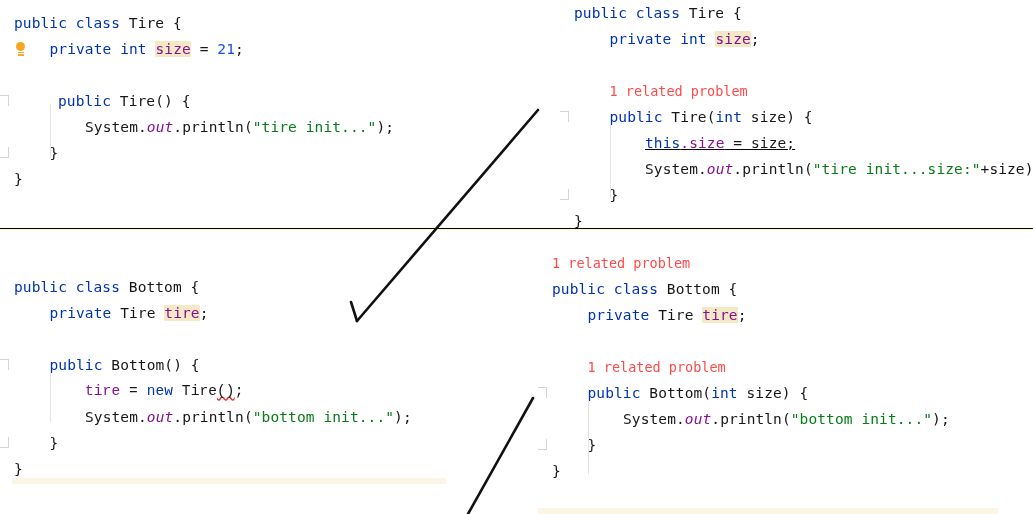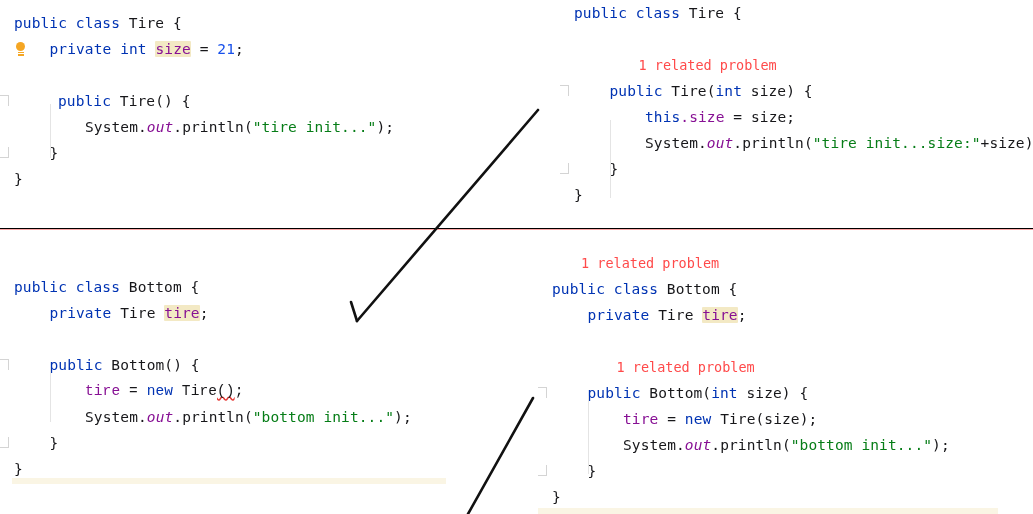--- a/index.html
+++ b/index.html
@@ -4,21 +4,21 @@
 <style>
   html, body {
     margin: 0;
     padding: 0;
     background: #ffffff;
   }
   #root {
     position: relative;
     width: 1033px;
     height: 514px;
-    background: #fca5a5;
+    background: #fef9c3;
     overflow: hidden;
     font-family: "DejaVu Sans Mono", "Liberation Mono", monospace;
   }
 
   
   .panel {
     position: absolute;
     background: #ffffff;
     overflow: hidden;
   }
@@ -134,21 +134,20 @@
   .bulb .base2 { top: 12.4px; }
 
   
   .problem {
     position: relative;
     height: 26px;
     line-height: 26px;
     font-size: 13.5px;
     color: #FF4A4A;
     white-space: pre;
-    margin-left: 29px;
   }
 
   
   #annotations {
     position: absolute;
     left: 0; top: 0;
     width: 1033px; height: 514px;
     pointer-events: none;
     z-index: 8;
   }
@@ -167,24 +166,25 @@
         <div class="line" style="padding-left: 85px;"><span class="plain">System.</span><span class="stat">out</span><span class="plain">.println(</span><span class="str">"tire init..."</span><span class="plain">);</span></div>
         <div class="line" style="padding-left: 49.5px;"><span class="plain">}</span><span class="fold down" style="left: 0px; top: 7px;"></span></div>
         <div class="line" style="padding-left: 14px;"><span class="plain">}</span></div>
         <div class="guide" style="left: 50px; top: 94px; height: 54px;"></div>
       </div>
   </div>
 
   <div class="panel" id="panel-tr">
     <div class="code" id="code-tr" style="left:40px; top:0px;">
         <div class="line" style="padding-left: 14px;"><span class="kw">public class </span><span class="cls">Tire</span><span class="plain"> {</span></div>
+        <div class="line" style="padding-left: 49.5px;"><span class="kw">private int </span><span class="field hl">size</span><span class="plain">;</span></div>
         <div class="line" style="padding-left: 14px;"></div>
         <div class="problem" style="padding-left: 49.5px;">1 related problem</div>
         <div class="line" style="padding-left: 49.5px;"><span class="kw">public </span><span class="cls">Tire</span><span class="plain">(</span><span class="kw">int</span><span class="plain"> size) {</span><span class="fold up" style="left: 0px; top: 7px;"></span></div>
-        <div class="line" style="padding-left: 85px;"><span class="kw">this</span><span class="field">.size</span><span class="plain"> = size;</span></div>
+        <div class="line" style="padding-left: 85px; text-decoration: underline;"><span class="kw">this</span><span class="field">.size</span><span class="plain"> = size;</span></div>
         <div class="line" style="padding-left: 85px;"><span class="plain">System.</span><span class="stat">out</span><span class="plain">.println(</span><span class="str">"tire init...size:"</span><span class="plain">+size);</span></div>
         <div class="line" style="padding-left: 49.5px;"><span class="plain">}</span><span class="fold down" style="left: 0px; top: 7px;"></span></div>
         <div class="line" style="padding-left: 14px;"><span class="plain">}</span></div>
         <div class="guide" style="left: 50px; top: 120px; height: 78px;"></div>
       </div>
   </div>
 
   <div class="divider"></div>
 
   <div class="panel" id="panel-bl">
@@ -203,21 +203,20 @@
   </div>
 
   <div class="panel" id="panel-br">
     <div class="code" id="code-br" style="left:18px; top:20px;">
         <div class="problem" style="padding-left: 14px;">1 related problem</div>
         <div class="line" style="padding-left: 14px;"><span class="kw">public class </span><span class="cls">Bottom</span><span class="plain"> {</span></div>
         <div class="line" style="padding-left: 49.5px;"><span class="kw">private </span><span class="cls">Tire </span><span class="field hl">tire</span><span class="plain">;</span></div>
         <div class="line" style="padding-left: 14px;"></div>
         <div class="problem" style="padding-left: 49.5px;">1 related problem</div>
         <div class="line" style="padding-left: 49.5px;"><span class="kw">public </span><span class="cls">Bottom</span><span class="plain">(</span><span class="kw">int</span><span class="plain"> size) {</span><span class="fold up" style="left: 0px; top: 7px;"></span></div>
-        <div class="line" style="padding-left: 85px;"><span class="field">tire</span><span class="plain"> = </span><span class="kw">new</span><span class="cls"> Tire</span><span class="plain">(size);</span></div>
         <div class="line" style="padding-left: 85px;"><span class="plain">System.</span><span class="stat">out</span><span class="plain">.println(</span><span class="str">"bottom init..."</span><span class="plain">);</span></div>
         <div class="line" style="padding-left: 49.5px;"><span class="plain">}</span><span class="fold down" style="left: 0px; top: 7px;"></span></div>
         <div class="line" style="padding-left: 14px;"><span class="plain">}</span></div>
         <div class="guide" style="left: 50px; top: 146px; height: 78px;"></div>
       </div>
     <div class="hlbar" style="left:18px; top:278px; width:460px;"></div>
   </div>
 
   <svg id="annotations" viewBox="0 0 1033 514" xmlns="http://www.w3.org/2000/svg">
     <g id="ann-group" stroke="#111111" stroke-width="2.6" fill="none" stroke-linecap="round" stroke-linejoin="round">

